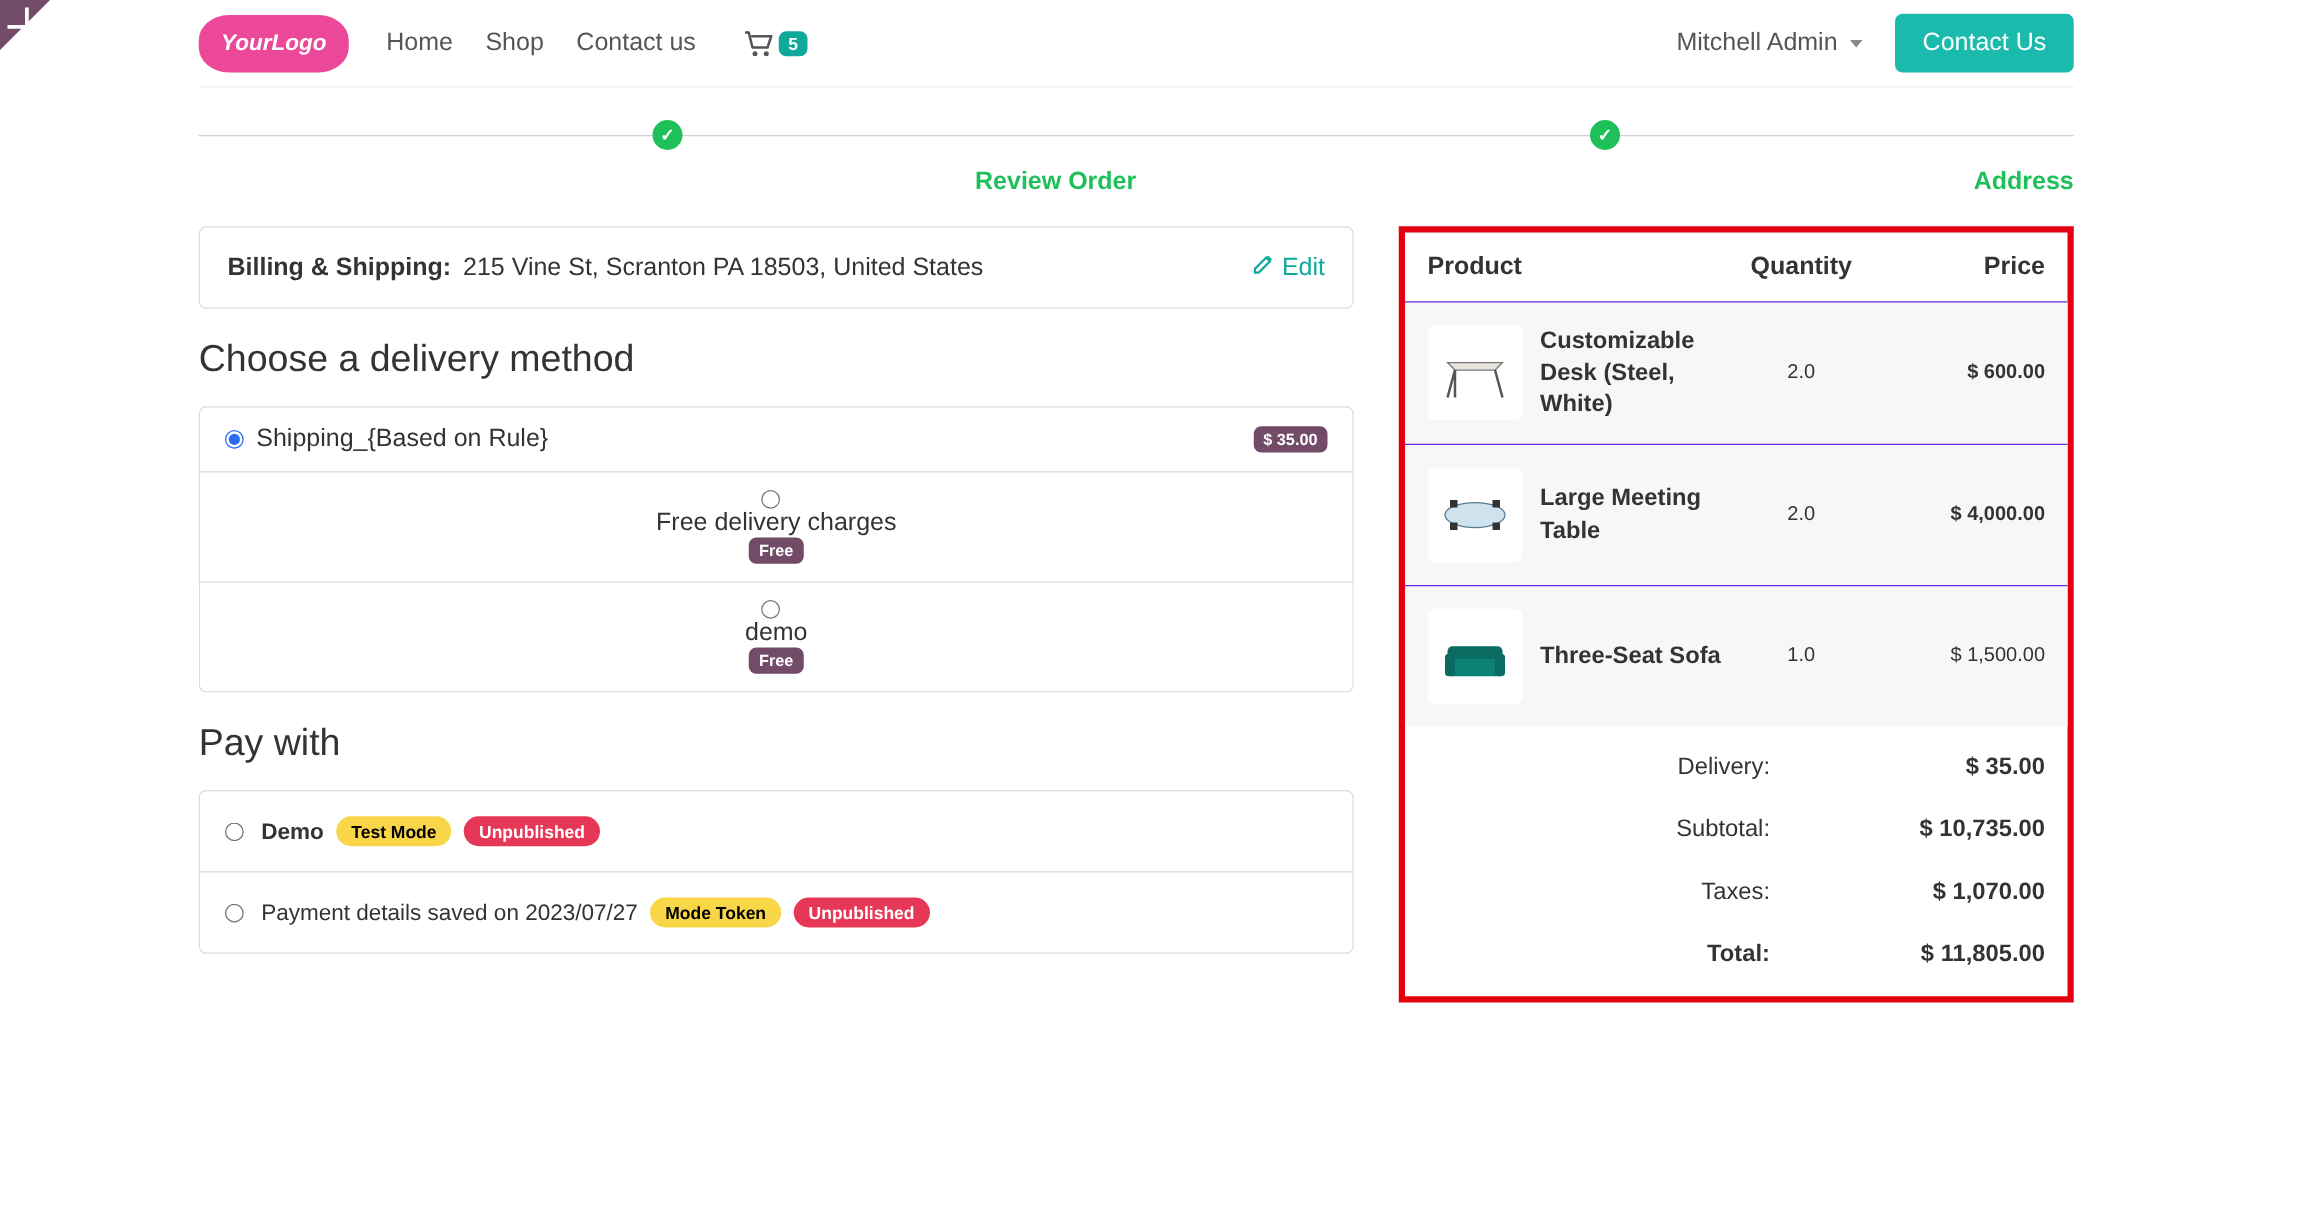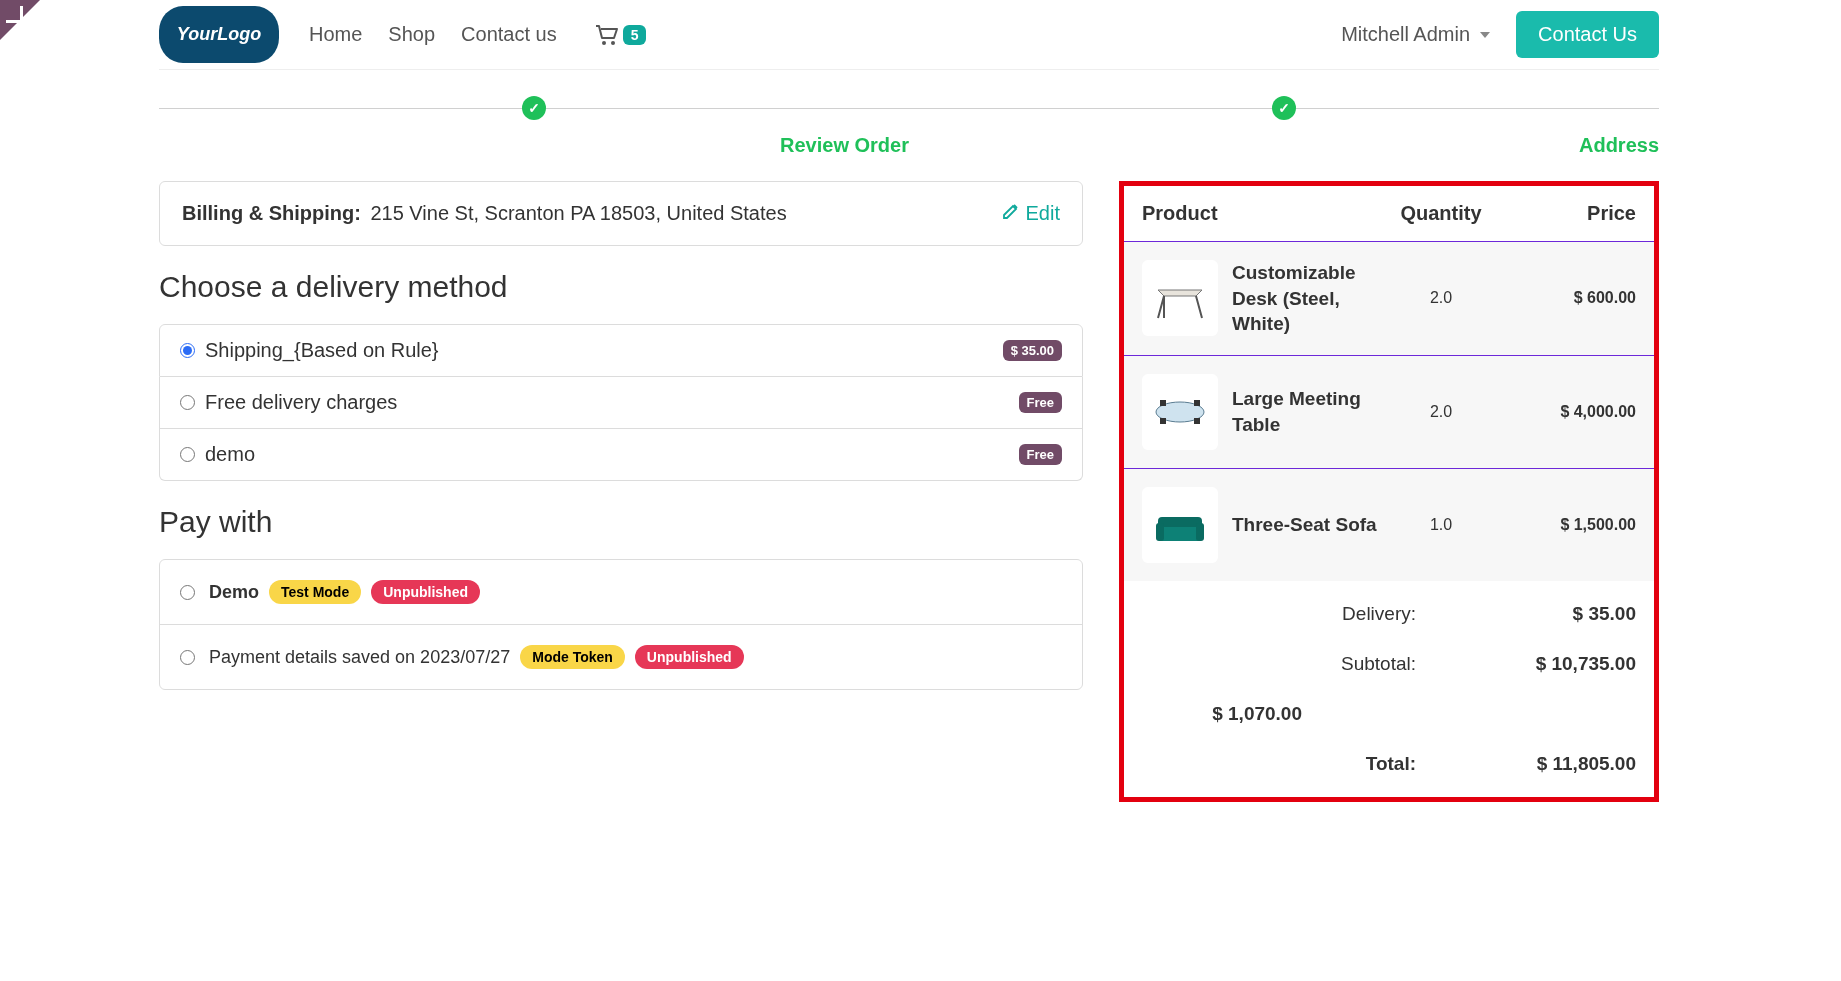--- a/index.html
+++ b/index.html
@@ -27,21 +27,21 @@
     border-style:solid;border-width:40px 40px 0 0;
     border-color:var(--purple) transparent transparent transparent;
     z-index:50;
   }
   .corner-ribbon::after{
     content:'';position:absolute;left:6px;top:-34px;width:14px;height:14px;
     border-right:3px solid #fff;border-bottom:3px solid #fff;
   }
   
   .nav{display:flex;align-items:center;height:var(--toolbar-h);border-bottom:1px solid #eee;}
-  .logo{display:flex;align-items:center;justify-content:center;width:120px;height:57px;background:#0c4a6e;border-radius:24px 24px 24px 24px / 44% 44% 44% 44%;margin-right:30px;margin-left:0;}
+  .logo{display:flex;align-items:center;justify-content:center;width:120px;height:46px;background:#ec4899;border-radius:24px 24px 24px 24px / 44% 44% 44% 44%;margin-right:30px;margin-left:0;}
   .logo span{color:white;font-weight:700;font-size:18px;font-style:italic;}
   .nav-item{margin-right:26px;color:#555;font-size:20px;cursor:pointer;}
   .cart{display:flex;align-items:center;margin-left:12px;cursor:pointer;}
   .cart-icon{width:24px;height:22px;position:relative;}
   .cart-badge{background:var(--teal);color:#fff;border-radius:6px;padding:2px 8px;font-size:14px;font-weight:700;margin-left:4px;}
   .nav-spacer{flex:1;}
   .user{color:#555;font-size:20px;display:flex;align-items:center;cursor:pointer;}
   .caret{width:0;height:0;border-left:5px solid transparent;border-right:5px solid transparent;border-top:6px solid #888;margin-left:10px;}
   .contact-btn{background:var(--teal-light);color:#fff;padding:12px 22px;font-size:20px;border-radius:6px;margin-left:26px;cursor:pointer;}
   
@@ -63,21 +63,21 @@
   .address-card{padding:20px 22px;display:flex;align-items:center;font-size:20px;}
   .address-card b{font-weight:700;}
   .addr-spacer{flex:1;}
   .edit-link{color:var(--teal);font-size:20px;display:flex;align-items:center;cursor:pointer;}
   .edit-icon{margin-right:6px;}
   h1.section{font-size:30px;font-weight:400;margin:24px 0 20px 0;}
   
   .option-list .opt{border:1px solid var(--border);padding:14px 20px;display:flex;align-items:center;font-size:20px;}
   .option-list .opt:first-child{border-radius:6px 6px 0 0;}
   .option-list .opt:last-child{border-radius:0 0 6px 6px;}
-  .option-list .opt + .opt{border-top:none;}
+  .option-list .opt + .opt{border-top:none;flex-direction:column;}
   .opt input[type=radio]{margin-right:10px;width:15px;height:15px;accent-color:#2b6cf6;cursor:pointer;}
   .opt-spacer{flex:1;}
   .chip{border-radius:6px;color:#fff;font-size:13px;font-weight:700;padding:3px 8px;}
   .chip.purple{background:var(--badge-purple);}
   
   .pay-list .pay-row{padding:20px;display:flex;align-items:center;font-size:18px;}
   .pay-list .pay-row + .pay-row{border-top:1px solid var(--border);}
   .pay-row input[type=radio]{margin-right:14px;width:15px;height:15px;cursor:pointer;}
   .badge{border-radius:14px;color:#000;font-size:14px;font-weight:700;padding:4px 12px;margin-left:10px;}
   .badge.yellow{background:var(--badge-yellow);}
@@ -242,33 +242,34 @@
           <div class="thumb">
             <svg width="60" height="60" viewBox="0 0 60 60">
                     <rect x="8" y="22" width="44" height="22" rx="4" fill="#0a6b61"></rect>
                     <rect x="8" y="32" width="44" height="14" rx="3" fill="#0d8176"></rect>
                     <rect x="6" y="28" width="8" height="18" rx="3" fill="#0a6b61"></rect>
                     <rect x="46" y="28" width="8" height="18" rx="3" fill="#0a6b61"></rect>
                   </svg>
           </div>
           <div class="prod-name">Three-Seat Sofa</div>
           <div class="col-qty">1.0</div>
-          <div class="col-price" style="font-weight:700">$ 1,500.00</div>
+          <div class="col-price" style="font-weight:400">$ 1,500.00</div>
         </div>
 
         <div class="totals">
           <div class="total-line">
             <div class="total-label">Delivery:</div>
             <div class="total-val">$ 35.00</div>
           </div>
           <div class="total-line">
             <div class="total-label">Subtotal:</div>
             <div class="total-val">$ 10,735.00</div>
           </div>
           <div class="total-line">
+            <div class="total-label">Taxes:</div>
             <div class="total-val">$ 1,070.00</div>
           </div>
           <div class="total-line strong">
             <div class="total-label">Total:</div>
             <div class="total-val">$ 11,805.00</div>
           </div>
         </div>
       </div>
     </div>
 

